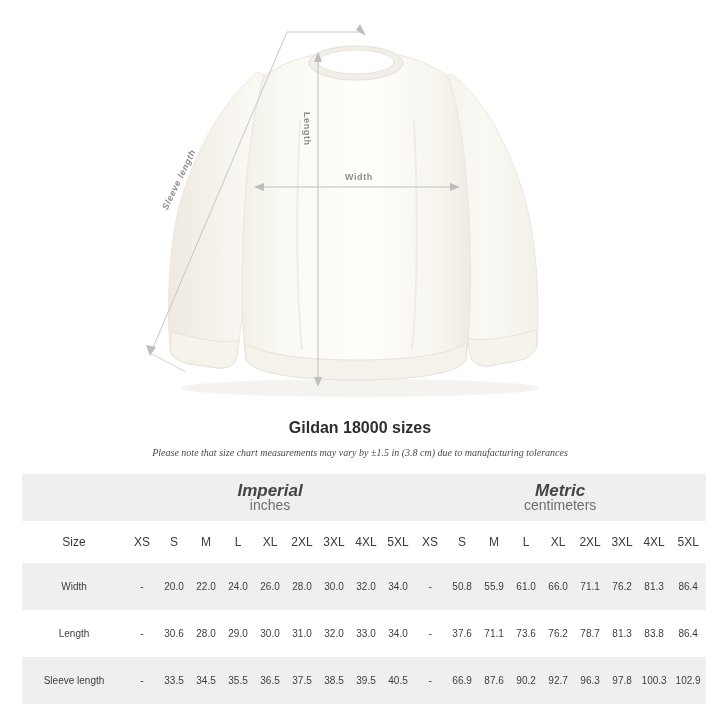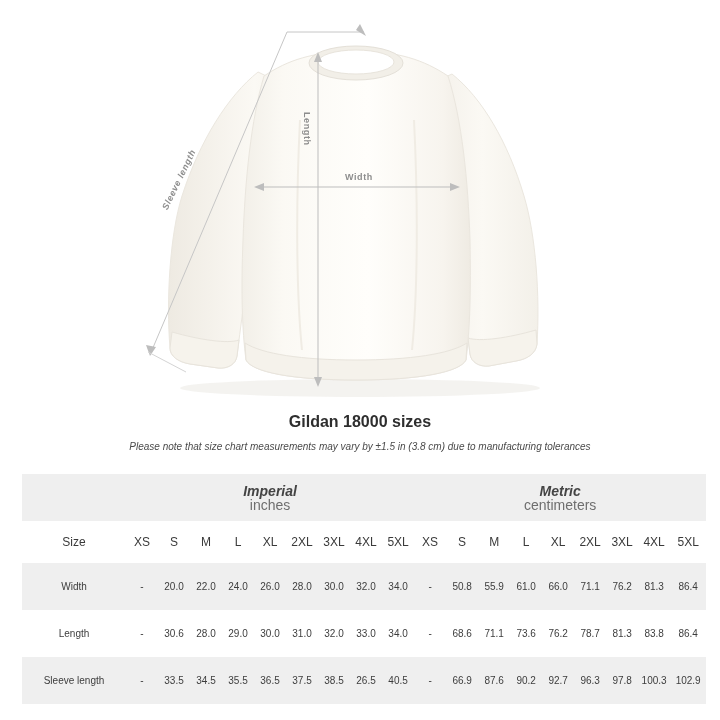--- a/index.html
+++ b/index.html
@@ -56,33 +56,34 @@
     left: 160px;
     top: 207px;
     transform: rotate(-64deg);
     transform-origin: left top;
     font-style: italic;
   }
 
   
   .title-block {
     text-align: center;
-    margin-top: 8px;
+    margin-top: 14px;
   }
   .chart-title {
     font-size: 16px;
     font-weight: bold;
     color: #2e2e2e;
     margin: 0;
   }
   .chart-note {
     font-size: 10px;
     font-style: italic;
     color: #4a4a4a;
     margin: 10px 0 0 0;
+    font-family: Liberation Serif, serif;
   }
 
   
   .table-wrap {
     position: absolute;
     left: 22px;
     top: 474px;
     width: 676px;
   }
   table.size-table {
@@ -96,21 +97,21 @@
     padding: 0;
     text-align: center;
     vertical-align: middle;
     font-weight: normal;
   }
   .unit-row td {
     height: 47px;
     background: #efefef;
   }
   .unit-cell .unit-name {
-    font-size: 14px;
+    font-size: 17px;
     font-style: italic;
     font-weight: bold;
     color: #444444;
     line-height: 16px;
   }
   .unit-cell .unit-sub {
     font-size: 14px;
     color: #6e6e6e;
     line-height: 13px;
   }
@@ -301,40 +302,40 @@
           <td>-</td>
           <td>30.6</td>
           <td>28.0</td>
           <td>29.0</td>
           <td>30.0</td>
           <td>31.0</td>
           <td>32.0</td>
           <td>33.0</td>
           <td>34.0</td>
           <td>-</td>
-          <td>68.6</td>
+          <td>37.6</td>
           <td>71.1</td>
           <td>73.6</td>
           <td>76.2</td>
           <td>78.7</td>
           <td>81.3</td>
           <td>83.8</td>
           <td>86.4</td>
         </tr>
 
         <tr class="data-row shaded">
           <td class="row-label">Sleeve length</td>
           <td>-</td>
           <td>33.5</td>
           <td>34.5</td>
           <td>35.5</td>
           <td>36.5</td>
           <td>37.5</td>
           <td>38.5</td>
-          <td>26.5</td>
+          <td>39.5</td>
           <td>40.5</td>
           <td>-</td>
           <td>66.9</td>
           <td>87.6</td>
           <td>90.2</td>
           <td>92.7</td>
           <td>96.3</td>
           <td>97.8</td>
           <td>100.3</td>
           <td>102.9</td>

